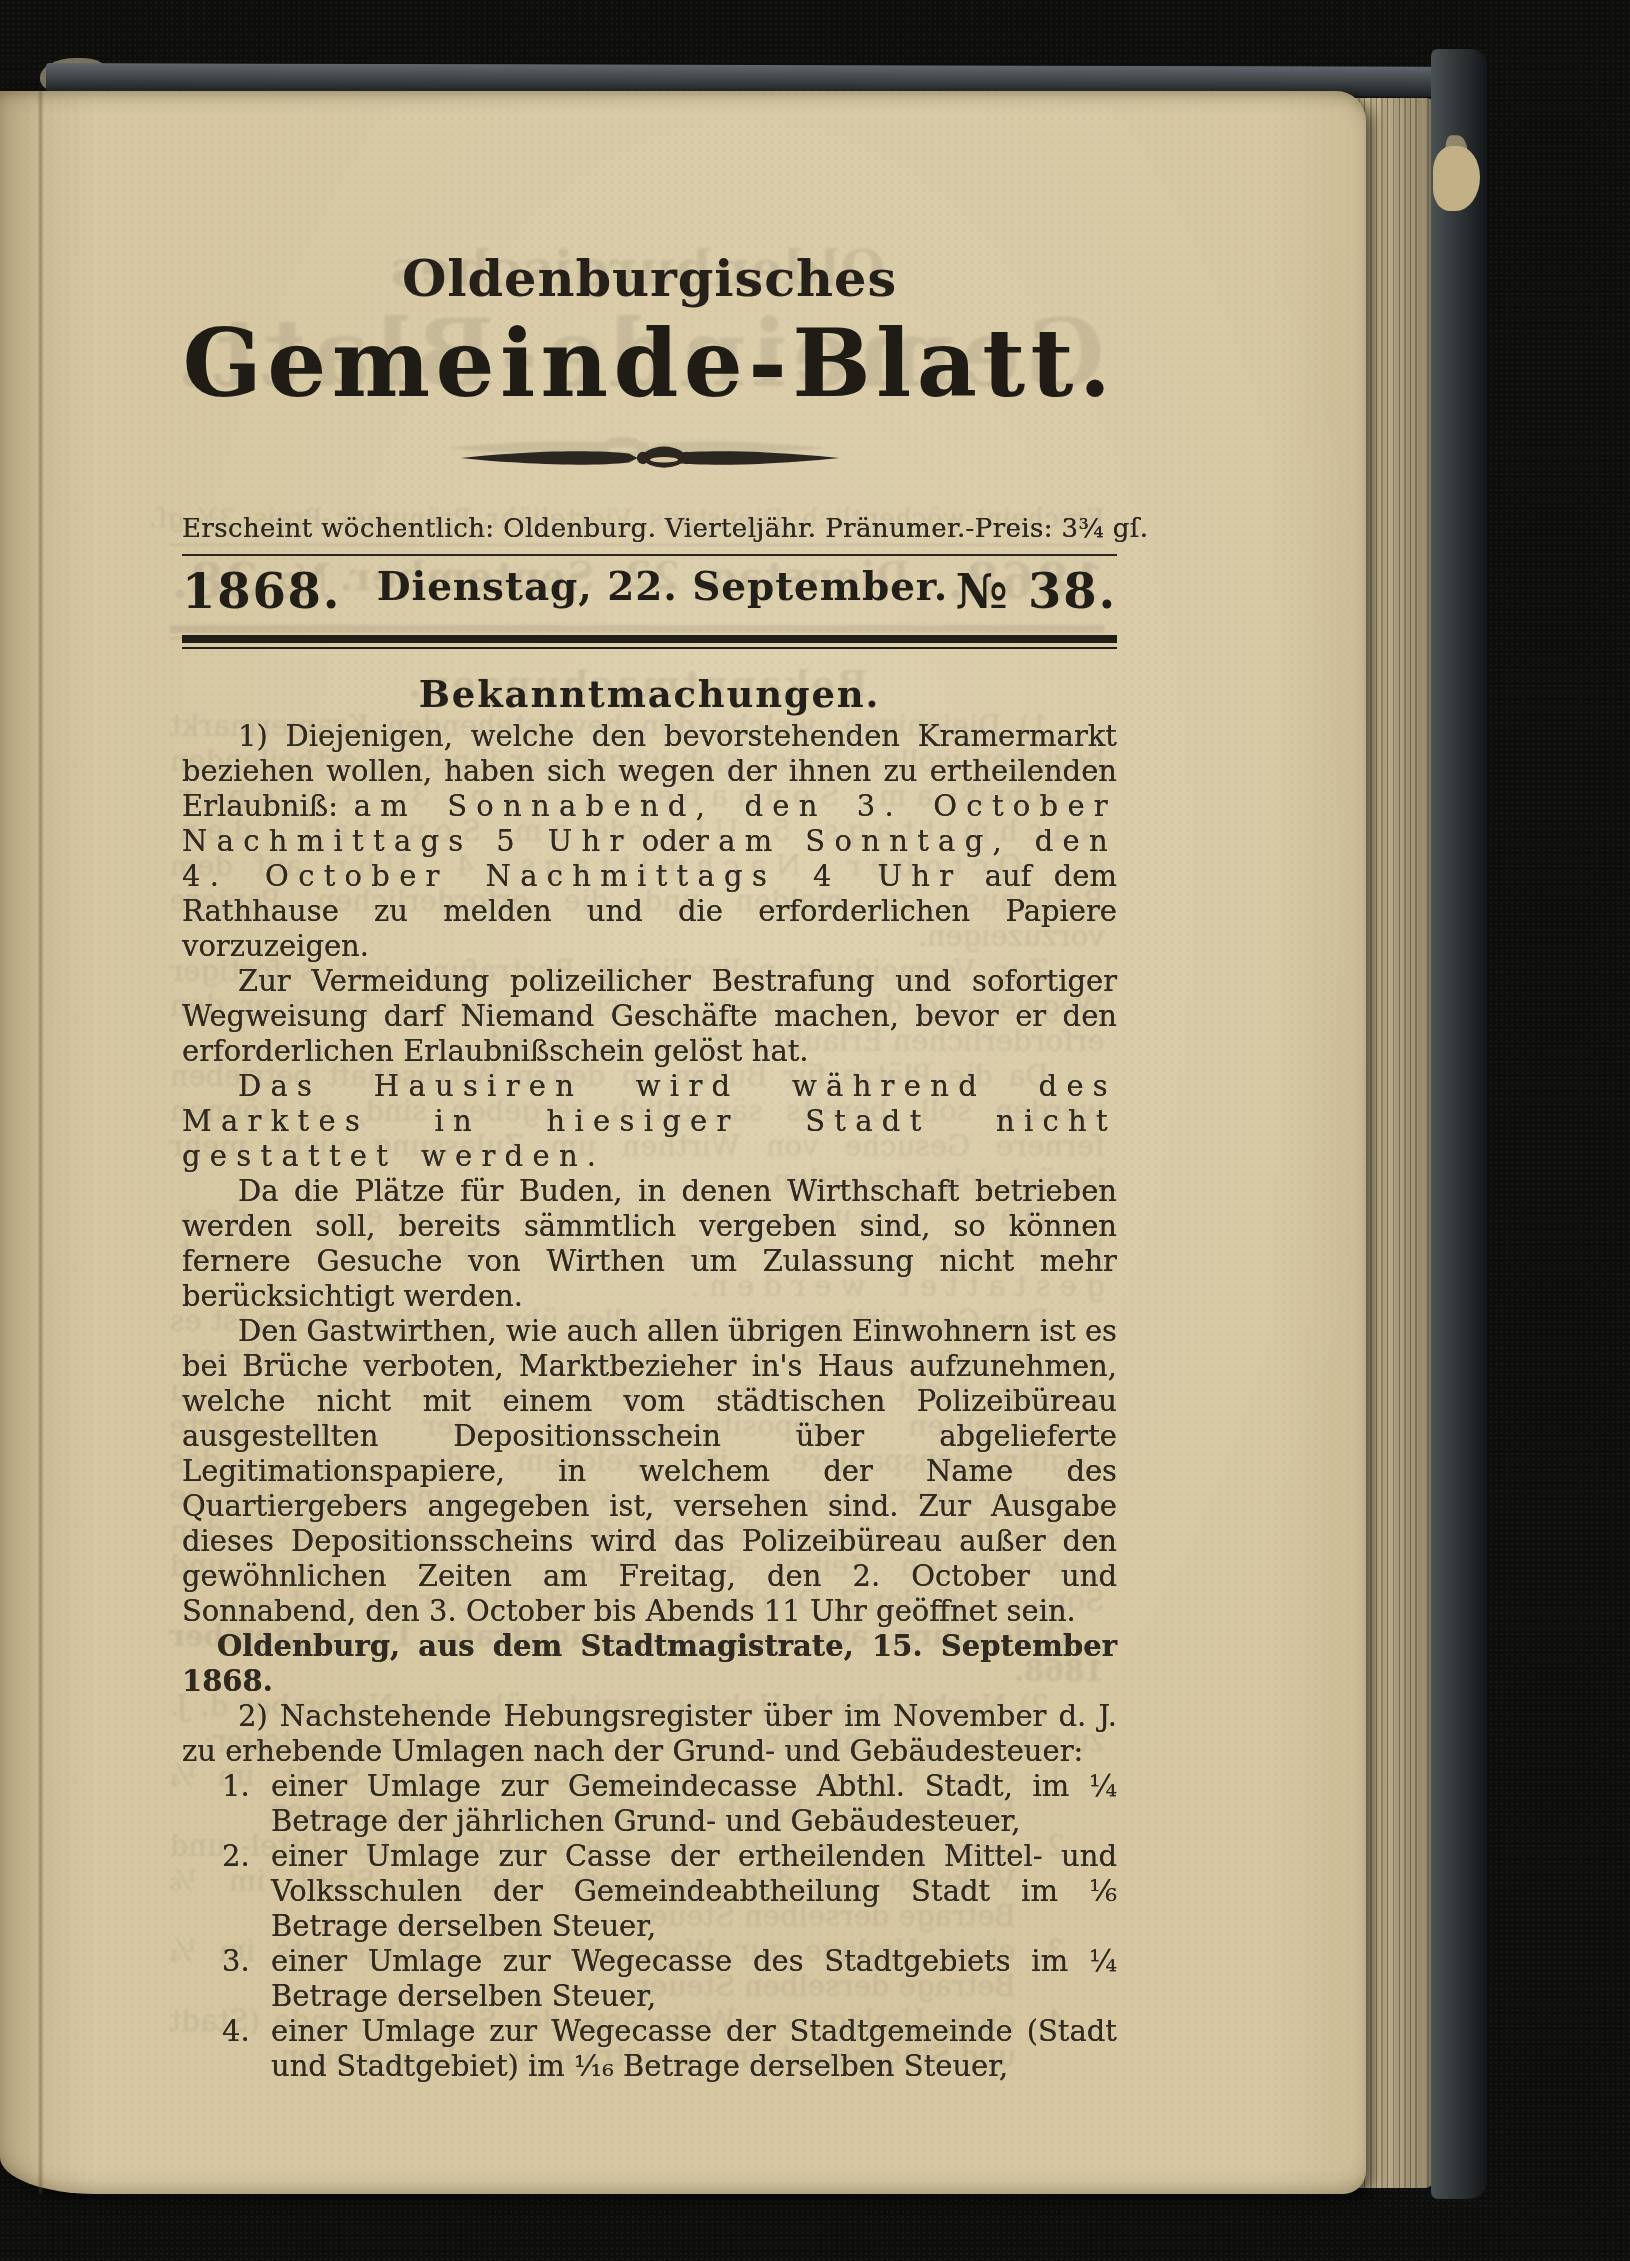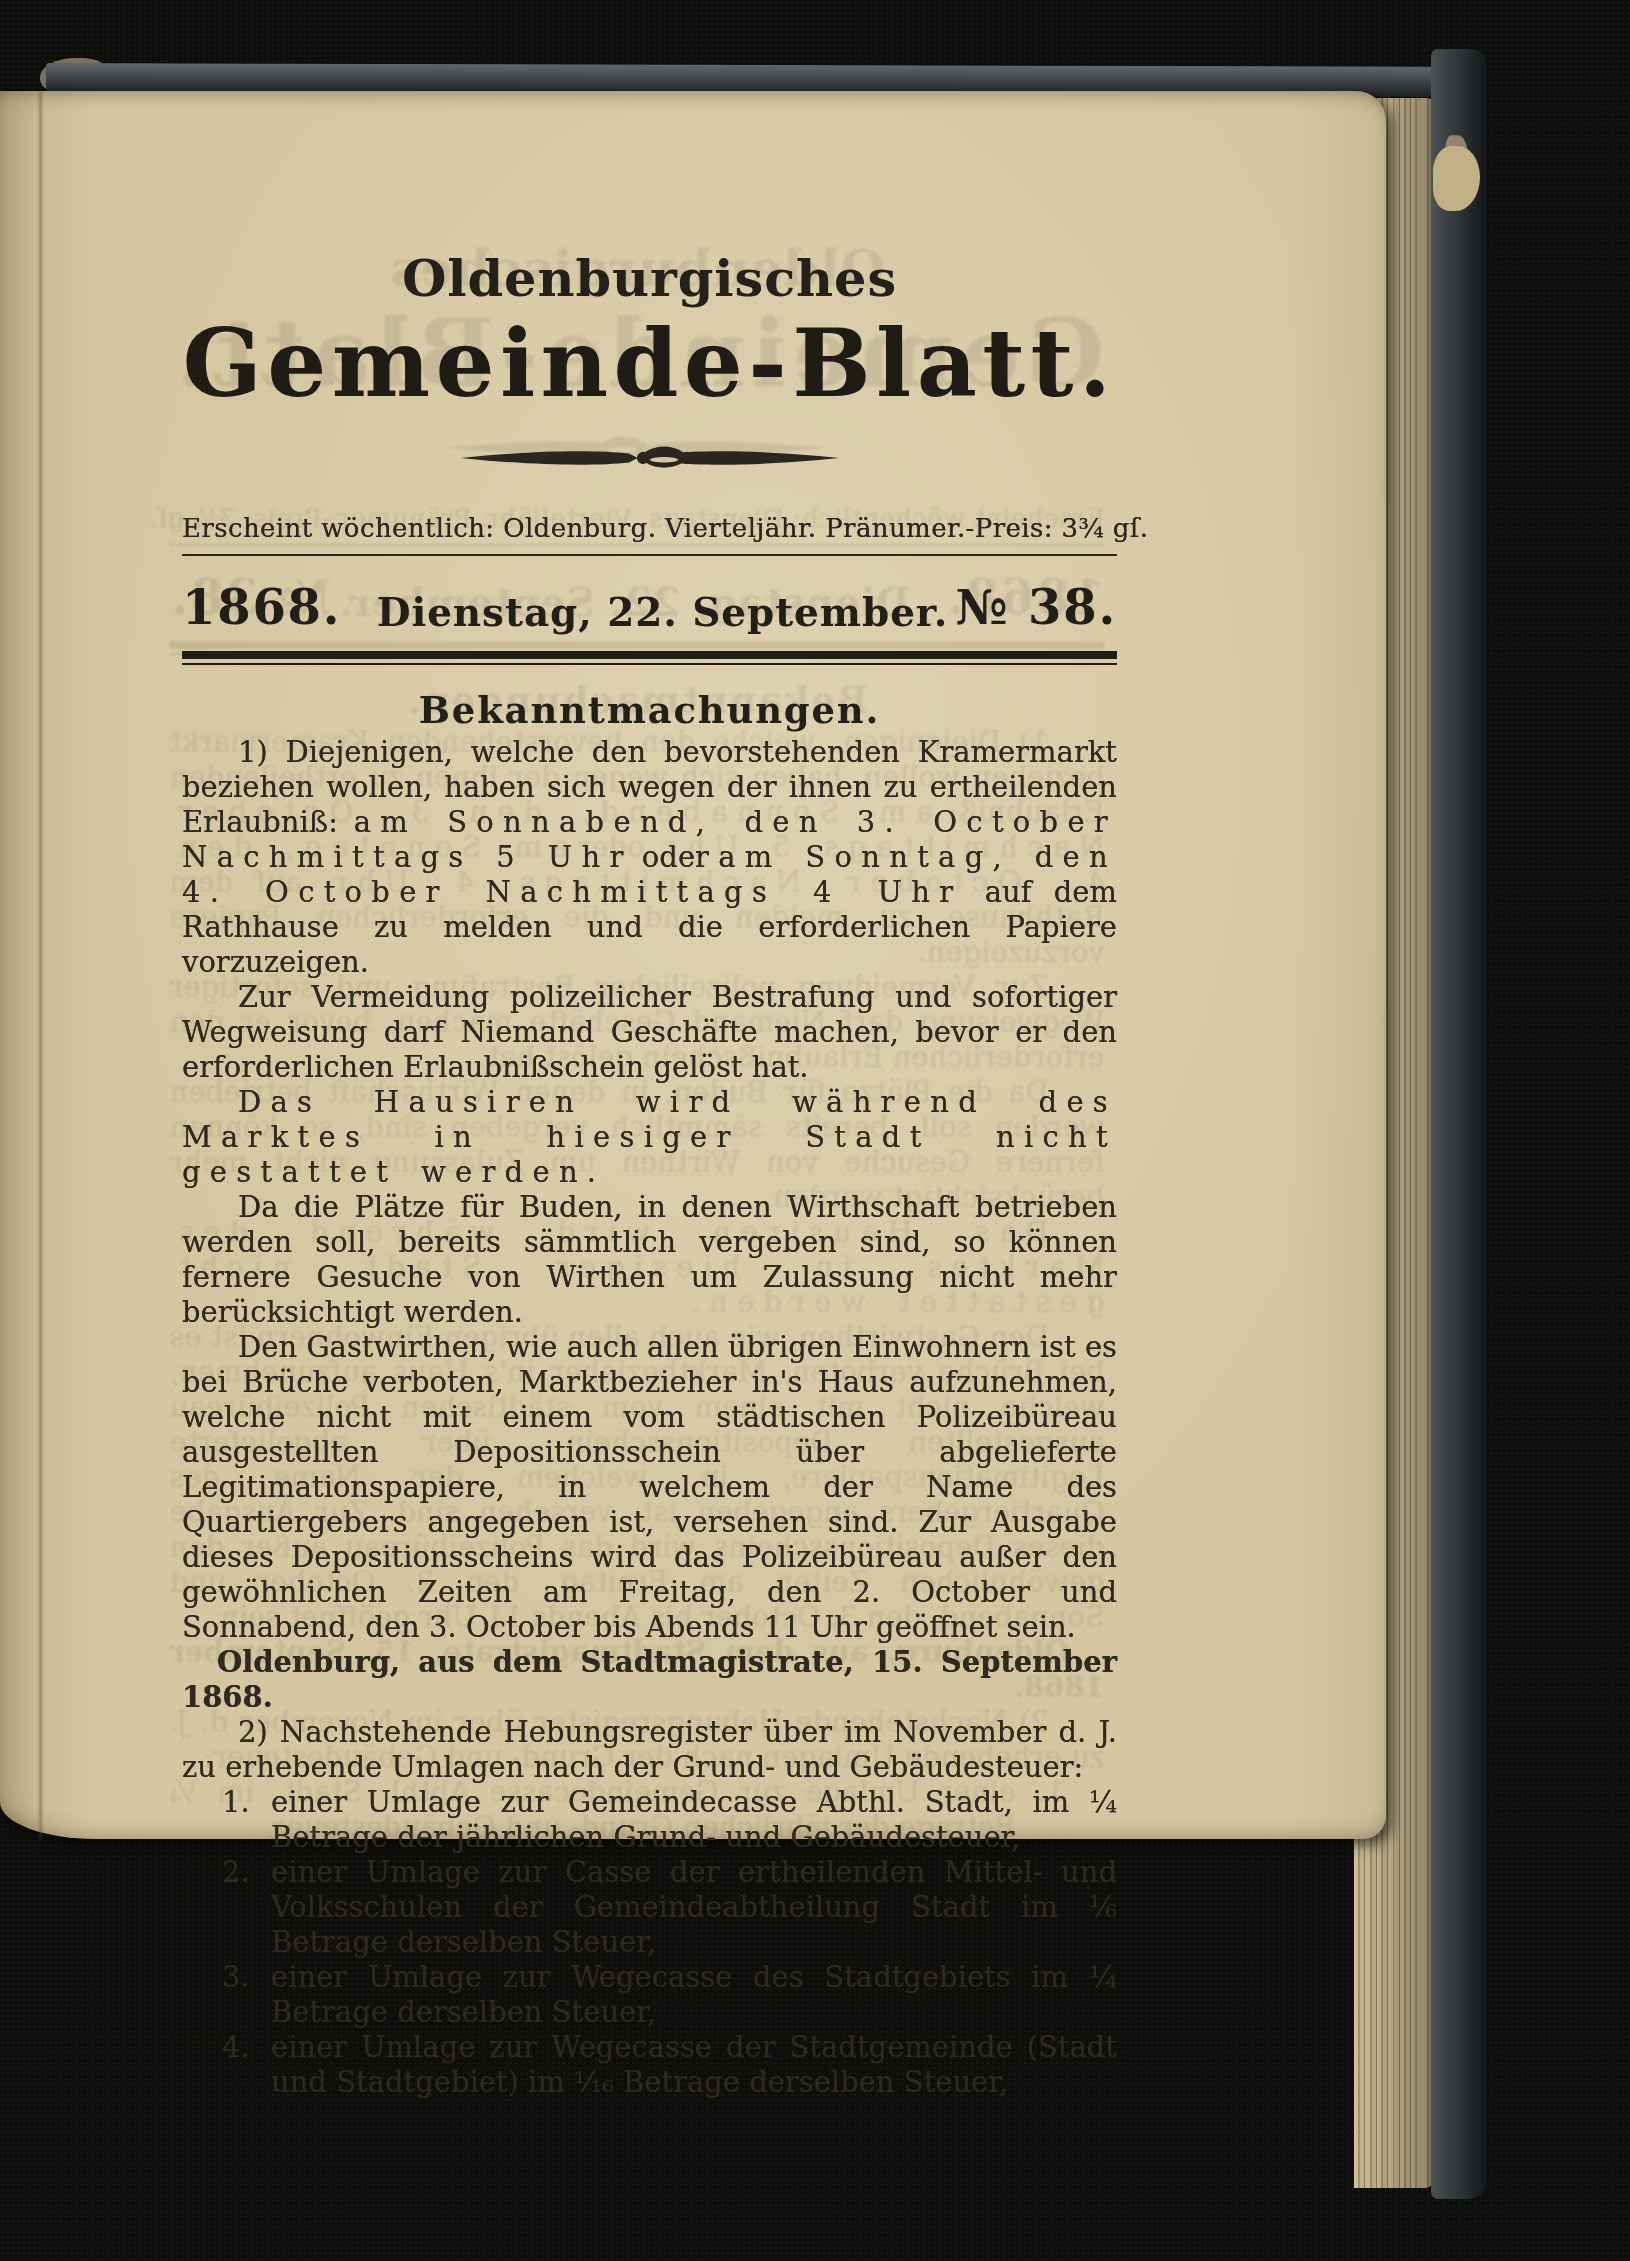--- a/index.html
+++ b/index.html
@@ -42,31 +42,30 @@
   .page-stack{
     position:absolute;left:1354px;top:98px;width:82px;height:2090px;
     background:
       linear-gradient(90deg,rgba(0,0,0,0) 0%,rgba(0,0,0,.25) 85%,rgba(0,0,0,.45) 100%),
       repeating-linear-gradient(90deg,#d0c09a 0 4.4px,#a3936e 4.4px 6.1px,#c6b690 6.1px 10.5px,#8d7d5b 10.5px 11.4px);
     border-radius:0 8.8px 12.3px 0;
   }
 
   
   .page{
-    position:absolute;left:0;top:91px;width:1366px;height:1748px;
+    position:absolute;left:0;top:91px;width:1366px;height:2103px;
     background:
       radial-gradient(ellipse at 55% 38%,rgba(255,250,232,.22),transparent 62%),
       linear-gradient(90deg,#b2a27c 0px,#cbbb95 40px,#d6c7a2 95px,#d6c7a2 93%,#cabb95 100%),
       #d4c5a0;
     border-radius:0 30px 23px 0;
     border-bottom-left-radius:96px 37px;
     box-shadow:inset 0 12.3px 19px -12.3px rgba(60,45,25,.55),
                inset 0 -14px 21px -14px rgba(60,45,25,.45),
                5.3px 5.3px 12.3px rgba(0,0,0,.6);
-    padding-left:20px;
   }
   .page::after{ 
     content:"";position:absolute;inset:0;border-radius:inherit;
     background-image:radial-gradient(rgba(110,90,60,.055) 1.1px,transparent 1.2px);
     background-size:8px 8px;pointer-events:none;
   }
   .gutter-crease{
     position:absolute;left:39px;top:0;width:2.6px;height:100%;
     background:rgba(92,72,42,.45);filter:blur(0.9px);
   }
@@ -89,21 +88,21 @@
     margin:7px 0 0 0;font-size:93px;font-weight:bold;text-align:center;line-height:1.05;
     color:#1f1b15;letter-spacing:5.3px;white-space:nowrap;
   }
   .ornament{display:block;margin:30px auto 0 auto;}
   .mast-info{
     margin-top:39px;font-size:26px;text-align:center;color:#2c2720;
     text-shadow:0 0 0.4px #2c2720;letter-spacing:0.4px;white-space:nowrap;
   }
   .rule-thin{margin-top:10.5px;border-top:2.6px solid #2a261f;}
   .dateline{
-    margin-top:23px;display:flex;align-items:flex-end;justify-content:space-between;
+    margin-top:7px;display:flex;align-items:flex-start;justify-content:space-between;
     color:#221e18;
   }
   .dateline .year{font-size:48px;font-weight:bold;letter-spacing:1.8px;}
   .dateline .date{font-size:39px;font-weight:bold;letter-spacing:0.9px;transform:translateX(14px);}
   .dateline .issue{font-size:48px;font-weight:bold;letter-spacing:1.8px;}
   .rule-heavy{margin-top:16px;height:4.4px;border-top:8.8px solid #211d17;border-bottom:2.6px solid #211d17;}
 
   .article-heading{
     margin:23px 0 0 0;font-size:37px;font-weight:bold;text-align:center;
     letter-spacing:1.8px;color:#231f19;

